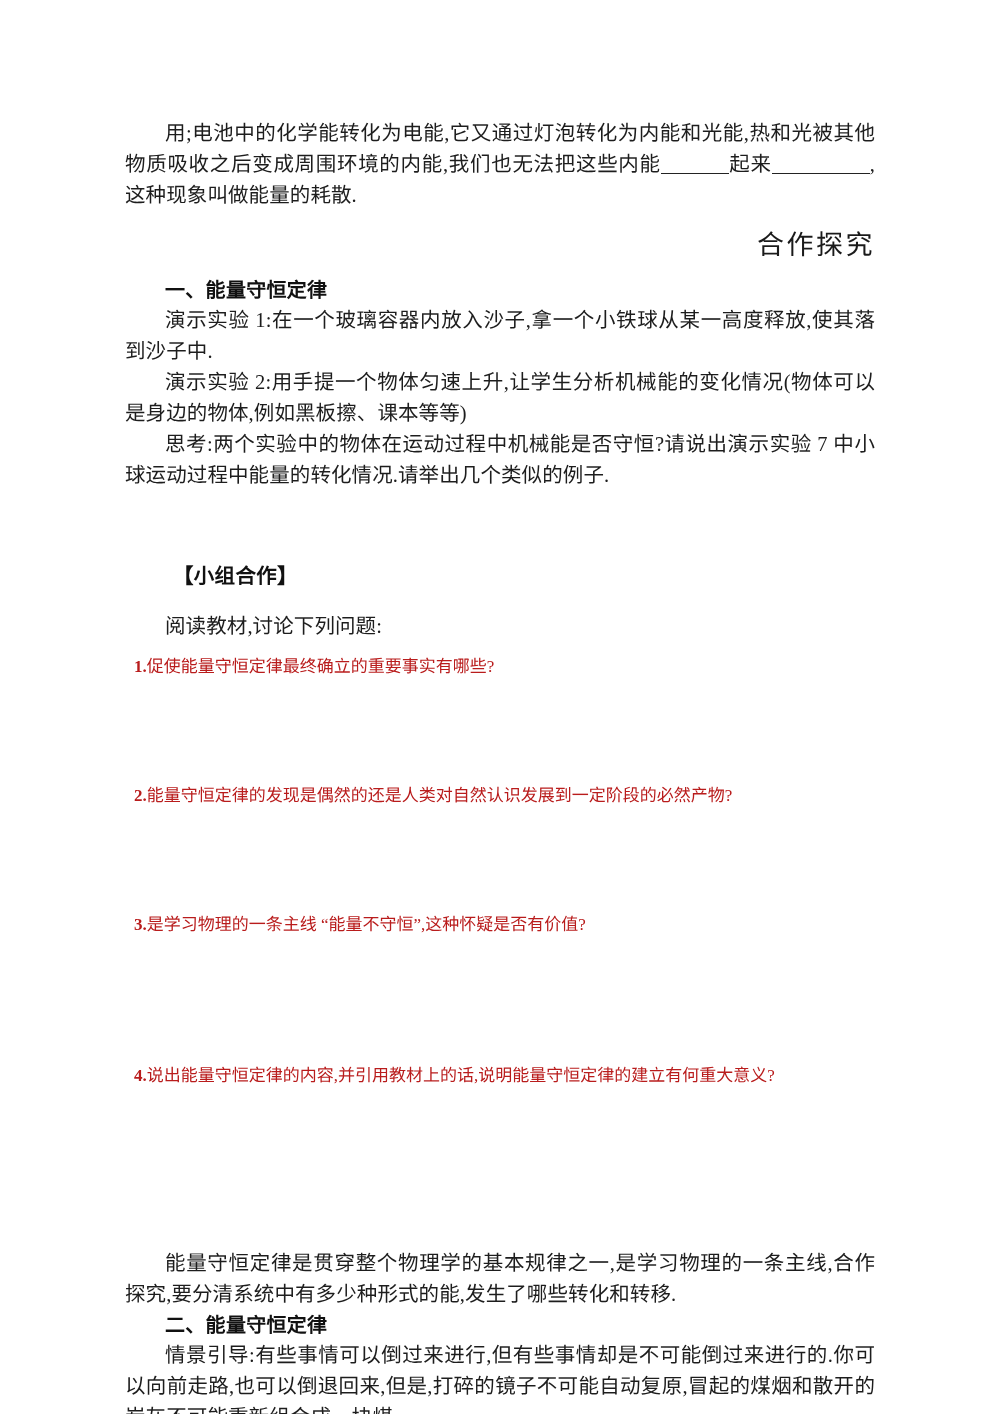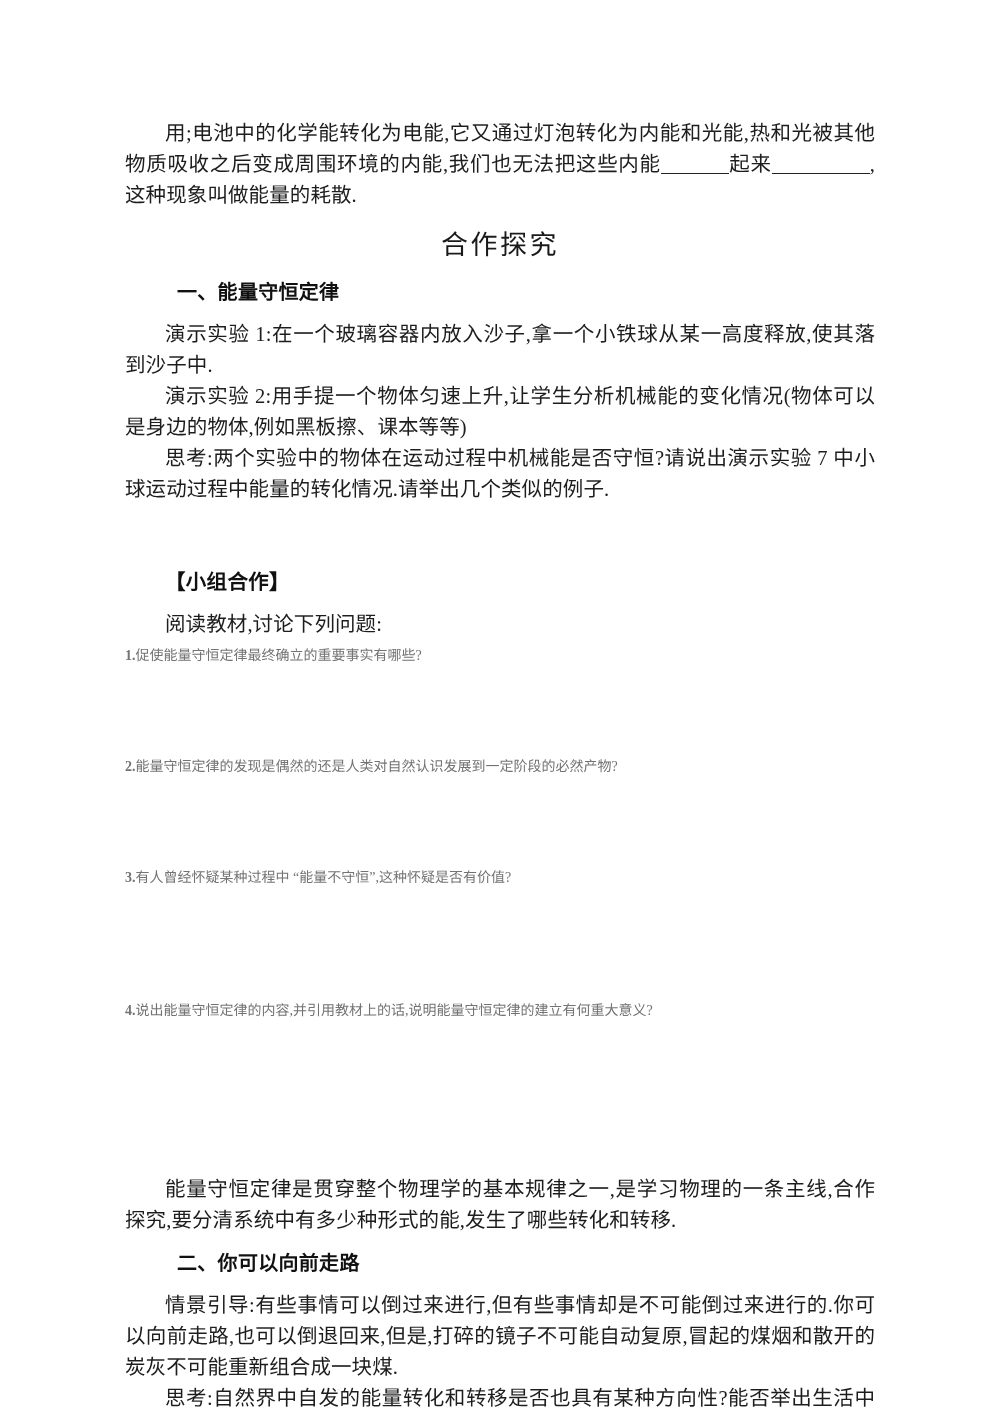--- a/index.html
+++ b/index.html
@@ -40,58 +40,58 @@
     color: #1d1d1d;
   }
   .indent {
     text-indent: 40px;
   }
 
   
   .section-title {
     font-size: 27px;
     line-height: 40px;
-    text-align: center;
+    text-align: right;
     letter-spacing: 2.5px;
     margin: 14px 0 10px 0;
     font-weight: 400;
     color: #1a1a1a;
   }
 
   
   .head-bold {
     font-size: 20px;
     line-height: 30px;
     font-weight: bold;
     text-indent: 40px;
-    margin: 12px;
+    margin: 0;
     letter-spacing: 0.3px;
     color: #111;
   }
 
   
   .bracket-head {
     font-size: 20.5px;
     line-height: 30px;
     font-weight: bold;
     text-indent: 40px;
-    margin: 0;
+    margin: 8px;
     letter-spacing: 0.3px;
     color: #111;
   }
 
   
   .question {
-    font-size: 14px;
+    font-size: 17px;
     line-height: 31px;
     text-indent: 0;
-    margin: 0;
+    margin: 9px;
     text-align: justify;
     text-justify: inter-ideograph;
-    color: #737373;
+    color: #b91c1c;
   }
   .qnum {
     font-weight: bold;
     font-family: "Liberation Serif", "DejaVu Serif", serif;
   }
 
   
   .blank {
     display: inline-block;
     border-bottom: 1.6px solid #232323;
@@ -139,35 +139,35 @@
     <p class="para indent">阅读教材,讨论下列问题:</p>
 
     <p class="question"><span class="qnum latin">1.</span><span>促使能量守恒定律最终确立的重要事实有哪些?</span></p>
 
     <div class="gap-xl"></div>
 
     <p class="question"><span class="qnum latin">2.</span><span>能量守恒定律的发现是偶然的还是人类对自然认识发展到一定阶段的必然产物?</span></p>
 
     <div class="gap-xl"></div>
 
-    <p class="question"><span class="qnum latin">3.</span><span>有人曾经怀疑某种过程中 “能量不守恒”,这种怀疑是否有价值?</span></p>
+    <p class="question"><span class="qnum latin">3.</span><span>是学习物理的一条主线 “能量不守恒”,这种怀疑是否有价值?</span></p>
 
     <div class="gap-xl"></div>
     <div class="gap-sm"></div>
 
     <p class="question"><span class="qnum latin">4.</span><span>说出能量守恒定律的内容,并引用教材上的话,说明能量守恒定律的建立有何重大意义?</span></p>
 
     <div class="gap-xl"></div>
     <div class="gap-md"></div>
 
 
     <div class="gap-xs"></div>
 
     <p class="para indent">能量守恒定律是贯穿整个物理学的基本规律之一,是学习物理的一条主线,合作探究,要分清系统中有多少种形式的能,发生了哪些转化和转移.</p>
 
-    <h2 class="head-bold">二、你可以向前走路</h2>
+    <h2 class="head-bold">二、能量守恒定律</h2>
 
     <p class="para indent">情景引导:有些事情可以倒过来进行,但有些事情却是不可能倒过来进行的.你可以向前走路,也可以倒退回来,但是,打碎的镜子不可能自动复原,冒起的煤烟和散开的炭灰不可能重新组合成一块煤.</p>
 
     <p class="para indent">思考:自然界中自发的能量转化和转移是否也具有某种方向性?能否举出生活中关于这种方向性的例子,并说明其中能量的变化.</p>
 
   </div>
 </div>
 
 </body></html>

